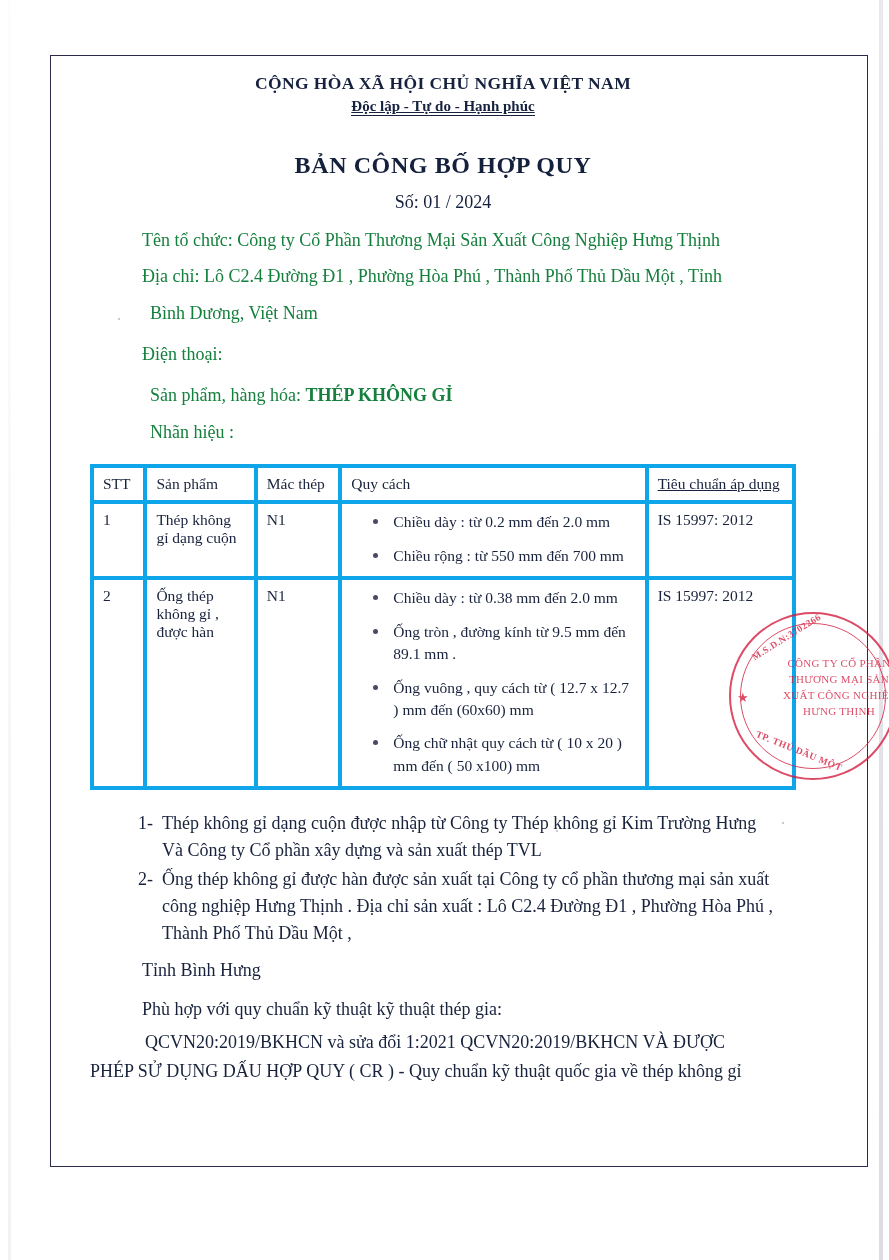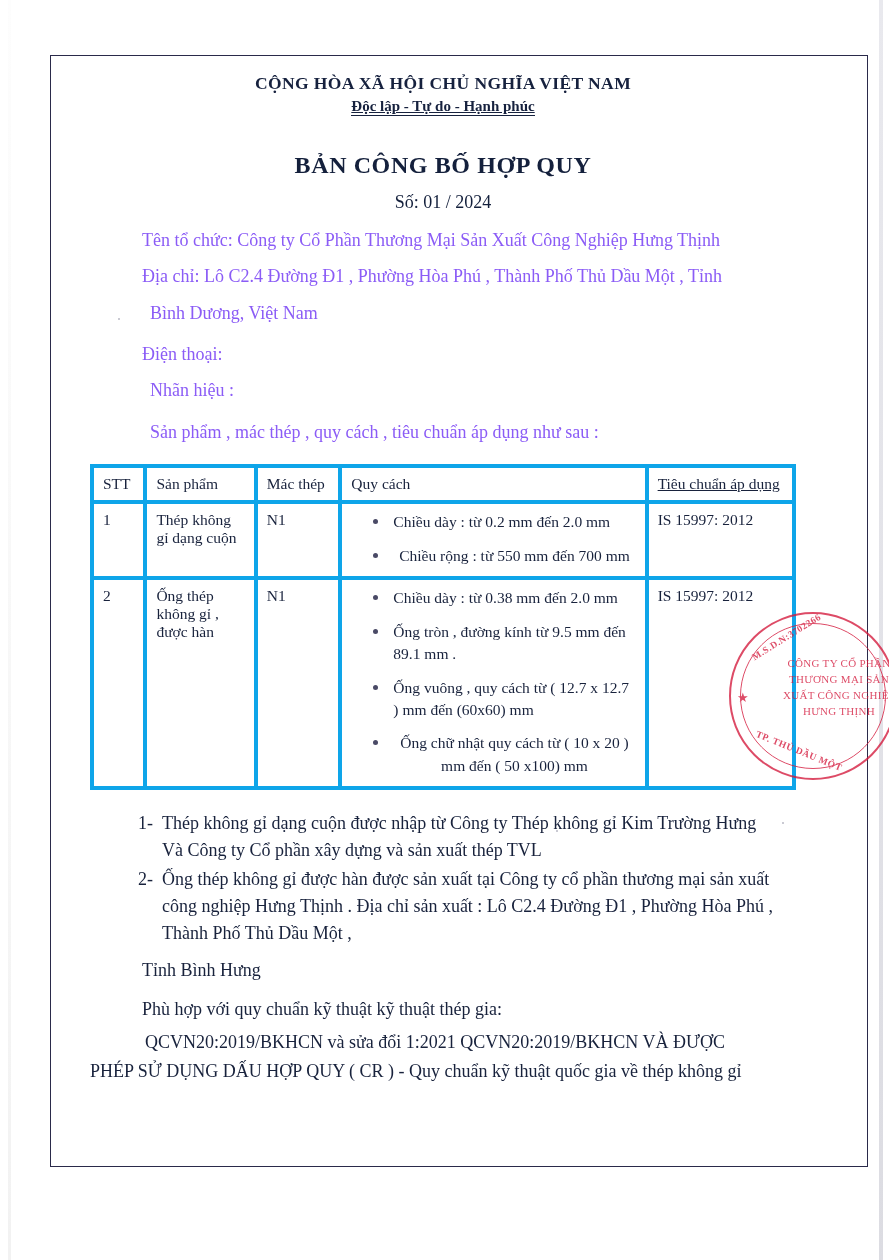--- a/index.html
+++ b/index.html
@@ -68,21 +68,21 @@
     text-align: center;
     font-size: 18px;
     margin-top: 13px;
     color: #14203c;
   }
 
   .para {
     font-size: 18px;
     line-height: 1.52;
     margin-top: 14px;
-    color: #8b5cf6;
+    color: #15803d;
   }
   .para.indent { padding-left: 52px; }
   .para.indent2 { padding-left: 60px; }
   .para.tight { margin-top: 9px; }
   .b { font-weight: bold; }
 
   table.spec {
     width: 100%;
     border-collapse: collapse;
     margin-top: 18px;
@@ -104,21 +104,21 @@
   .c-std { width: 160px; text-decoration: underline; }
   td.center { text-align: center; }
   .just { text-align: justify; }
   ul.bl { margin: 0; padding-left: 22px; list-style: none; }
   ul.bl li {
     position: relative;
     margin: 0 0 11px 0;
     line-height: 1.45;
     padding-left: 20px;
   }
-  ul.bl li:last-child { margin-bottom: 2px; text-align: center; }
+  ul.bl li:last-child { margin-bottom: 2px; }
   ul.bl li::before {
     content: "";
     position: absolute;
     left: 0; top: 8px;
     width: 5px; height: 5px;
     border-radius: 50%;
     background: #4a4a66;
   }
 
   .notes { margin-top: 20px; font-size: 18px; color: #18223c; line-height: 1.5; }
@@ -201,22 +201,25 @@
   <div class="hdr-2"><span>Độc lập - Tự do - Hạnh phúc</span></div>
 
   <div class="title">BẢN CÔNG BỐ HỢP QUY</div>
   <div class="subtitle">Số: 01 / 2024</div>
 
   <div class="para indent">Tên tổ chức: Công ty Cổ Phần Thương Mại Sản Xuất Công Nghiệp Hưng Thịnh</div>
   <div class="para indent tight">Địa chỉ: Lô C2.4 Đường Ð1 , Phường Hòa Phú , Thành Phố Thủ Dầu Một , Tỉnh</div>
   <div class="para indent2 tight">Bình Dương, Việt Nam</div>
   <div class="para indent">Điện thoại:</div>
 
+  <div class="para indent2">
+    <span>Sản phẩm, hàng hóa:</span>
+    <span class="b">THÉP KHÔNG GỈ</span>
+  </div>
   <div class="para indent2 tight">Nhãn hiệu :</div>
-  <div class="para indent2">Sản phẩm , mác thép , quy cách , tiêu chuẩn áp dụng như sau :</div>
 
   <table class="spec">
     <thead>
       <tr>
         <th class="c-stt">STT</th>
         <th class="c-prod">Sản phẩm</th>
         <th class="c-mac">Mác thép</th>
         <th class="c-quy">Quy cách</th>
         <th class="c-std">Tiêu chuẩn áp dụng</th>
       </tr>

